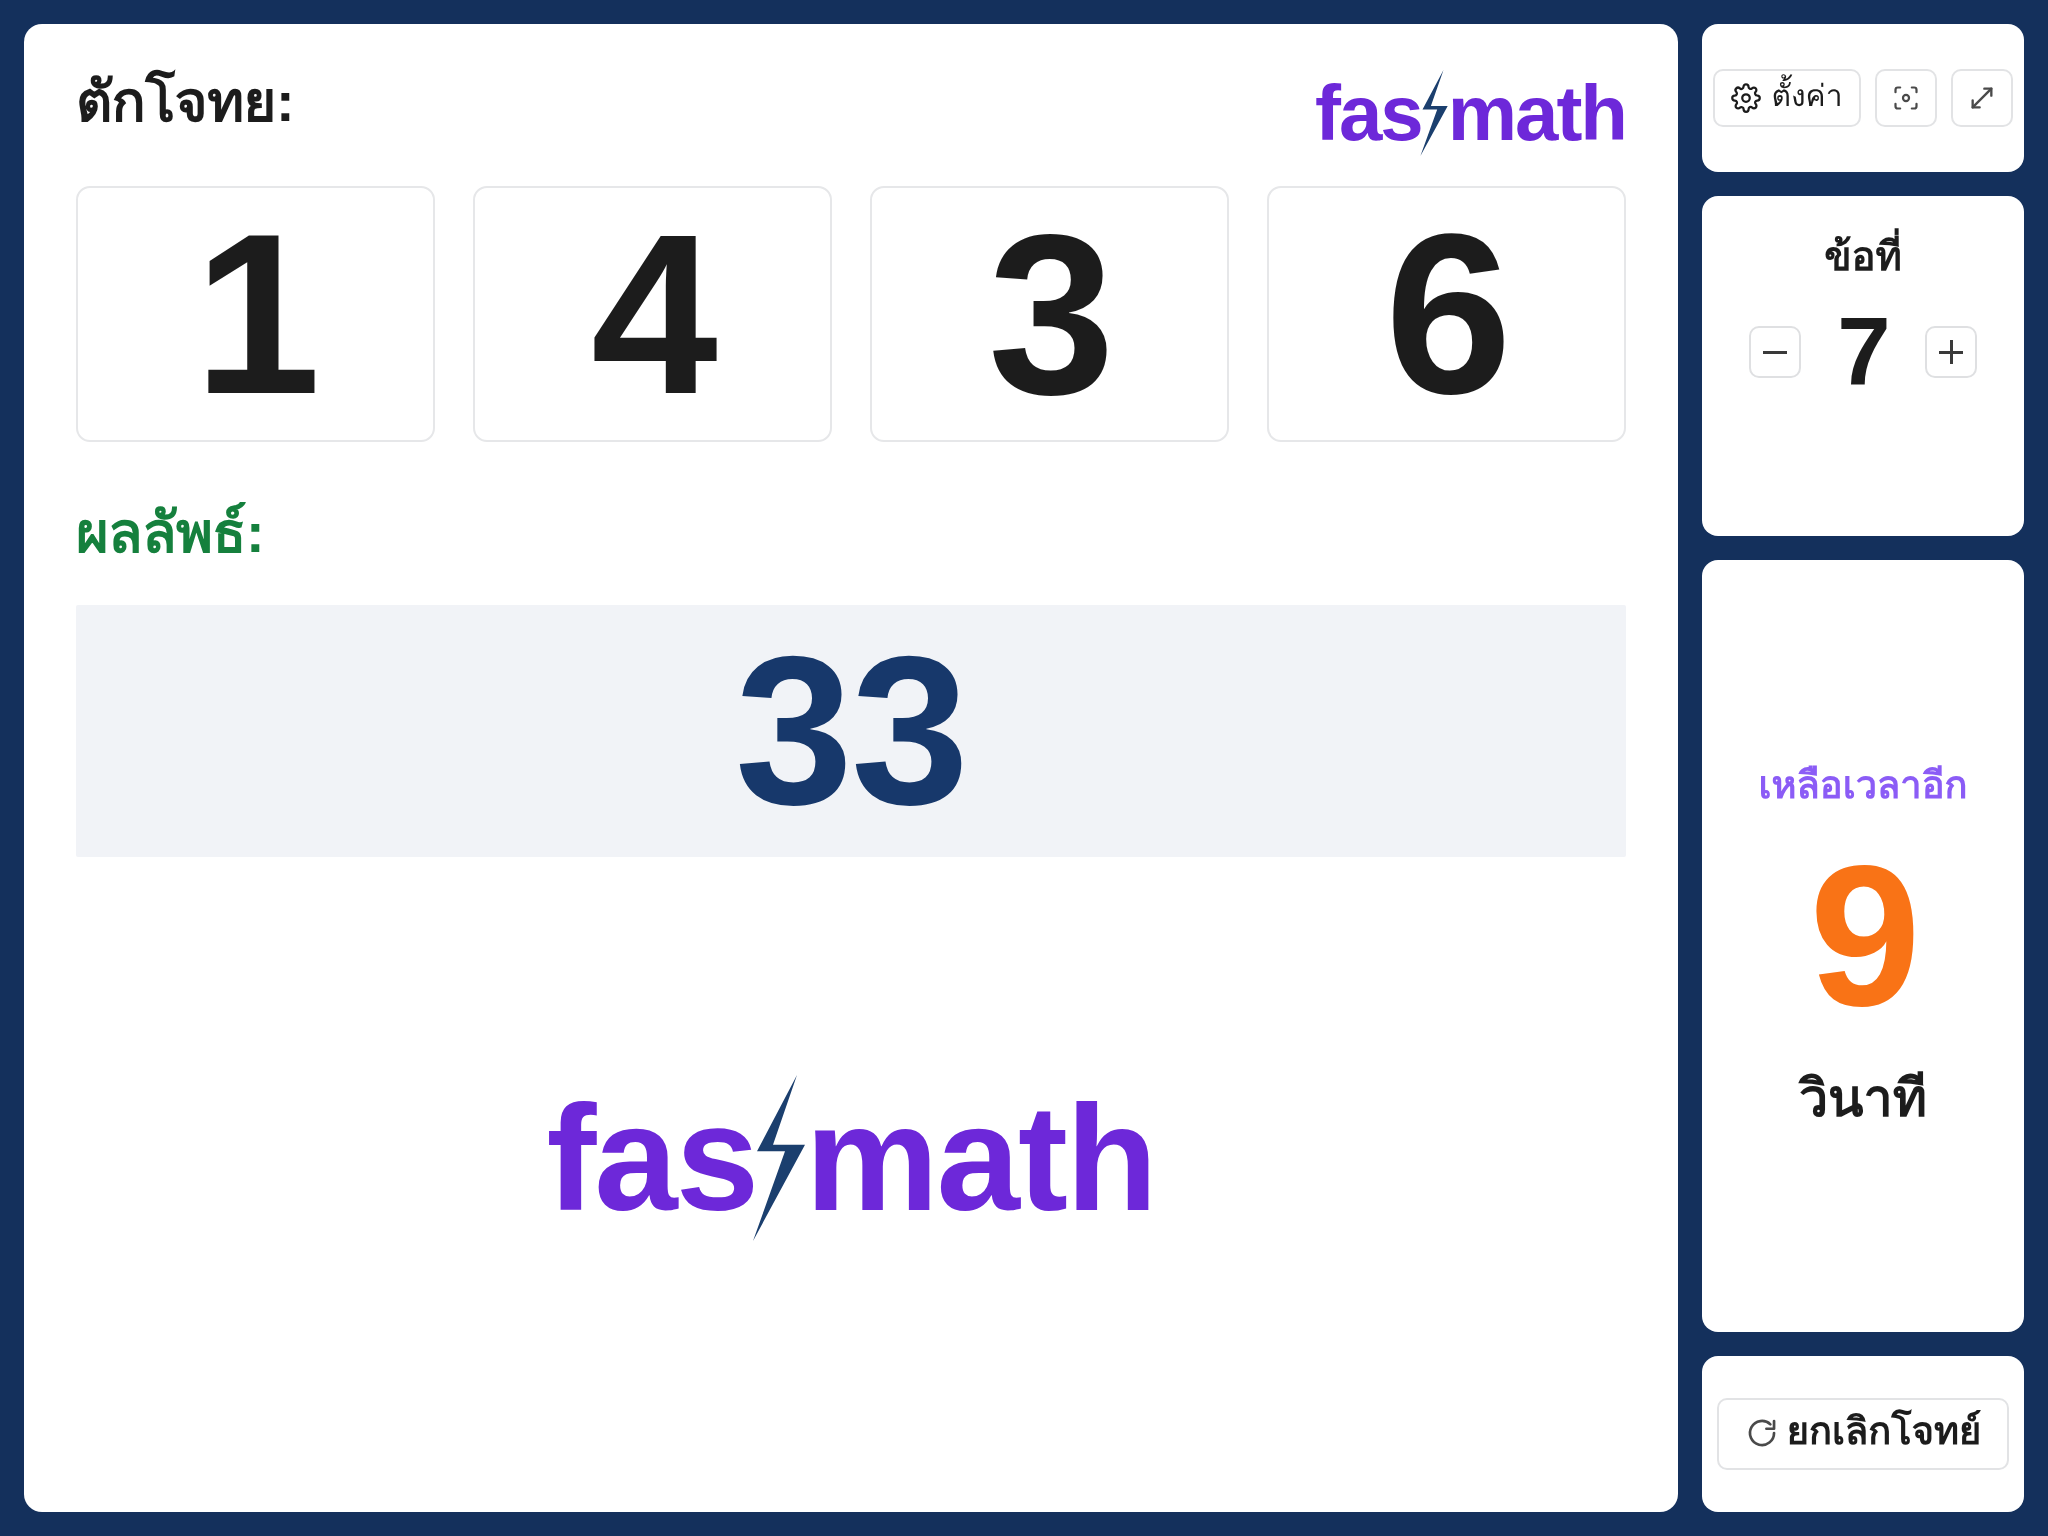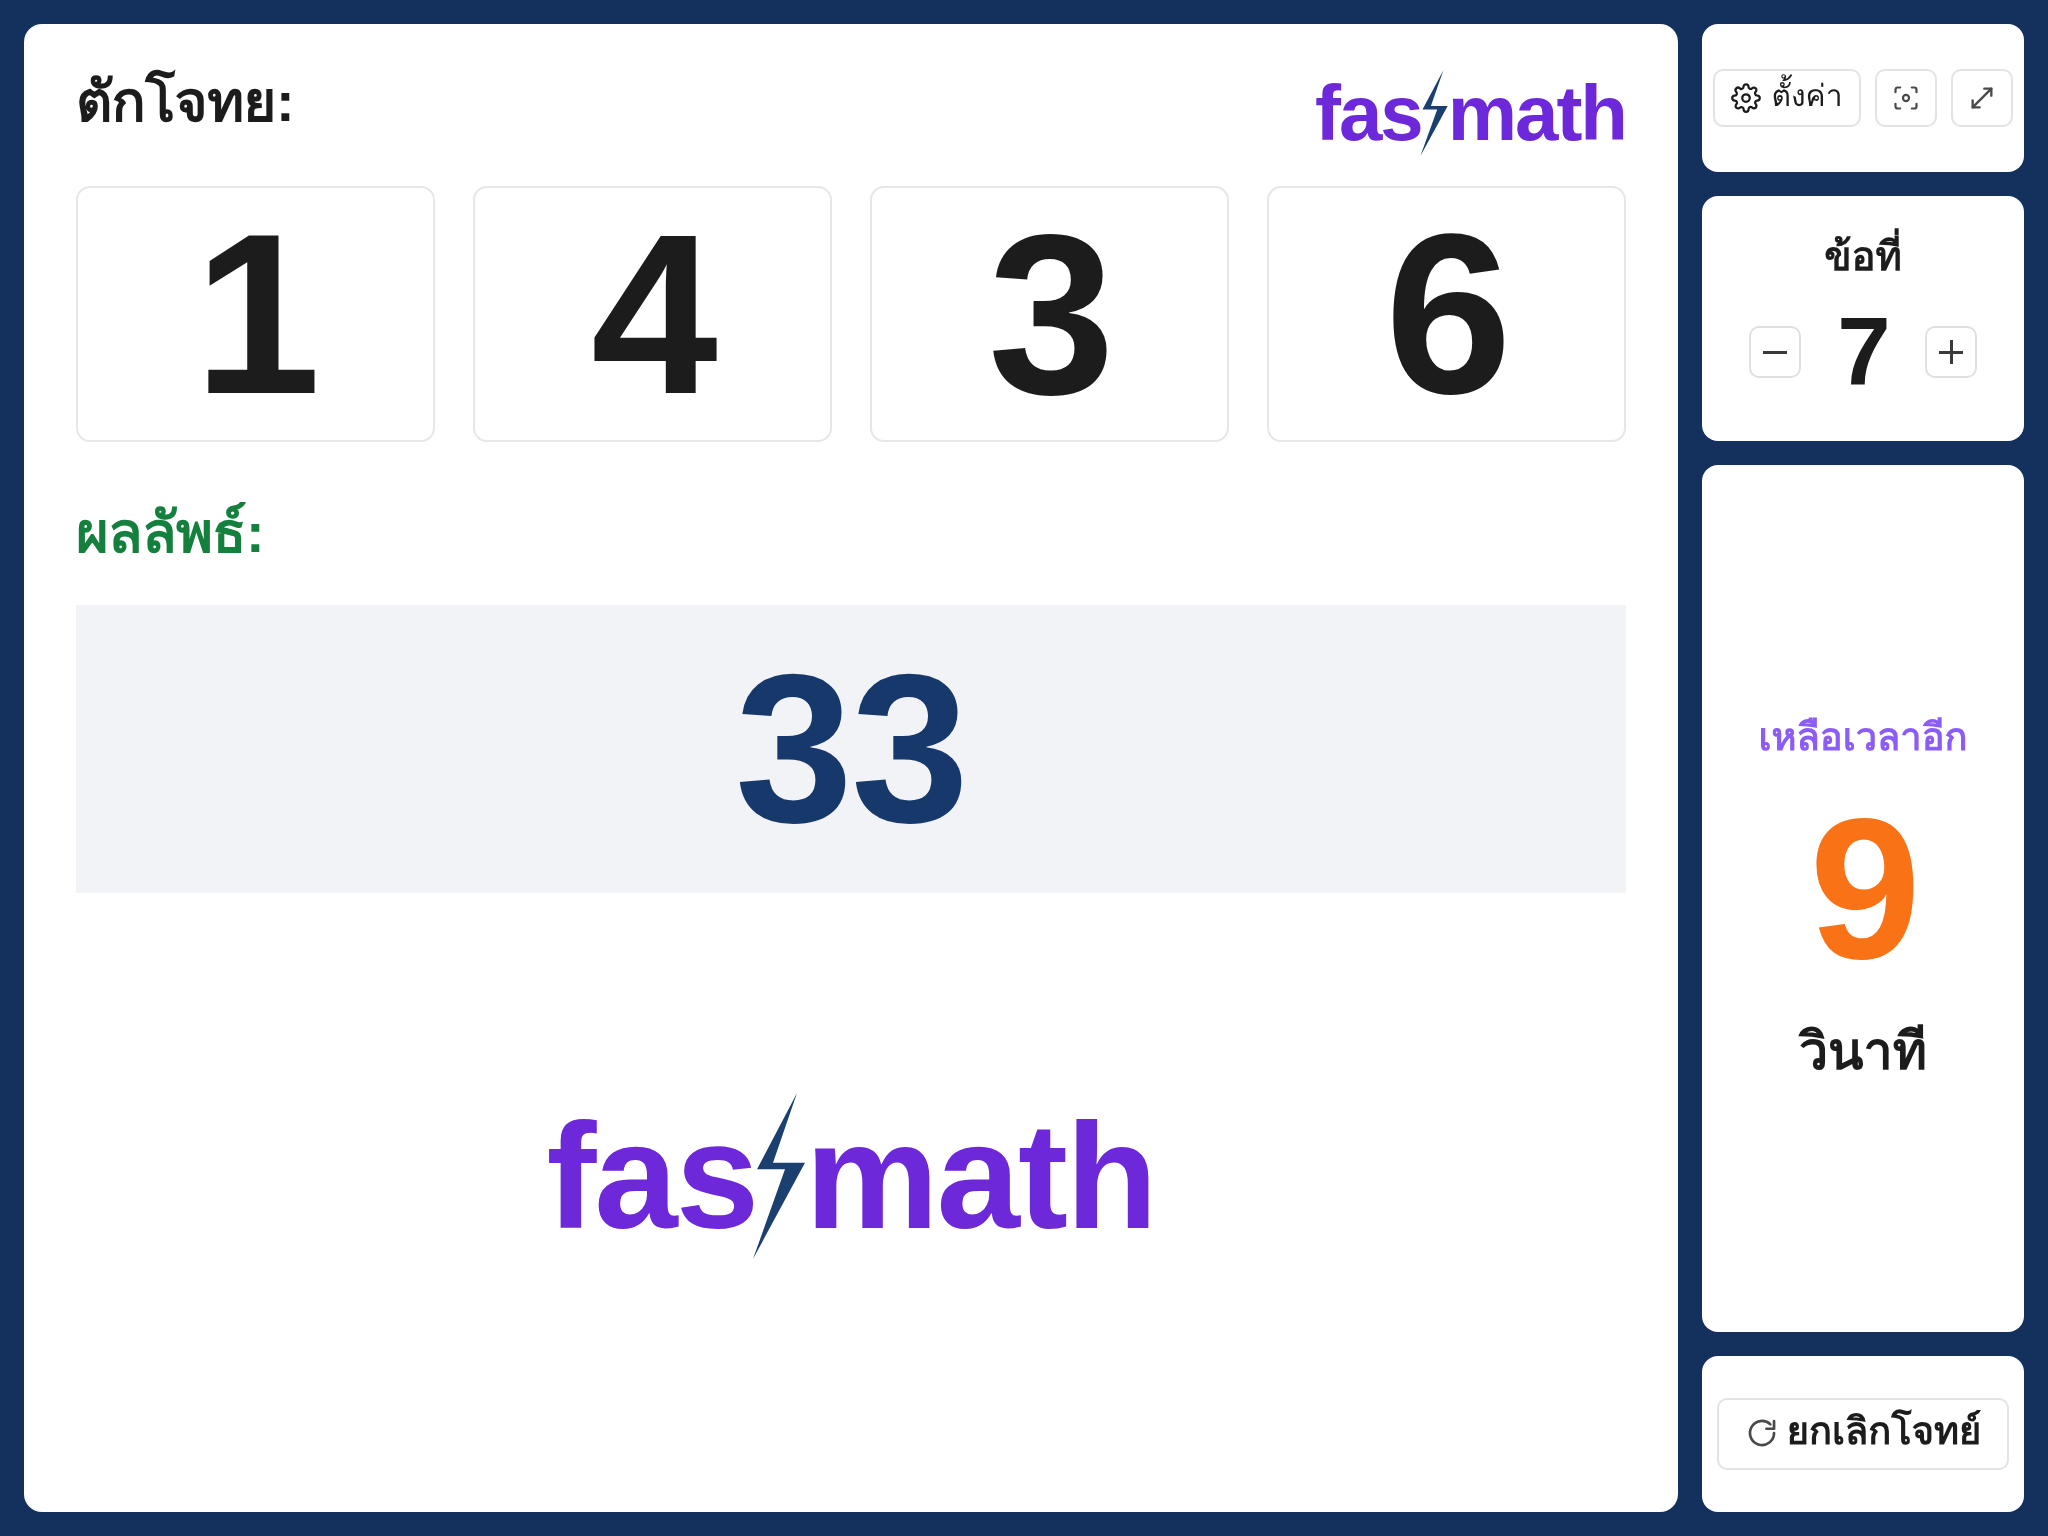--- a/index.html
+++ b/index.html
@@ -100,21 +100,21 @@
   .result-label {
     margin-top: 46px;
     font-size: 56px;
     font-weight: 700;
     color: #15803d;
     letter-spacing: -0.5px;
   }
 
   .result-box {
     margin-top: 28px;
-    height: 288px;
+    height: 252px;
     background: #F1F3F7;
     border-radius: 2px;
     display: flex;
     align-items: center;
     justify-content: center;
   }
   .result-value {
     font-size: 212px;
     font-weight: 700;
     color: #17386B;
@@ -173,21 +173,21 @@
     font-weight: 500;
     color: #1c1c1c;
     line-height: 1;
     position: relative;
     top: -2px;
   }
   .tool-btn svg { display: block; }
 
   
   .panel-question {
-    height: 245px;
+    height: 340px;
     justify-content: flex-start;
     padding-top: 38px;
   }
   .panel-title {
     font-size: 40px;
     font-weight: 700;
     color: #1c1c1c;
     line-height: 1.1;
   }
   .stepper {

